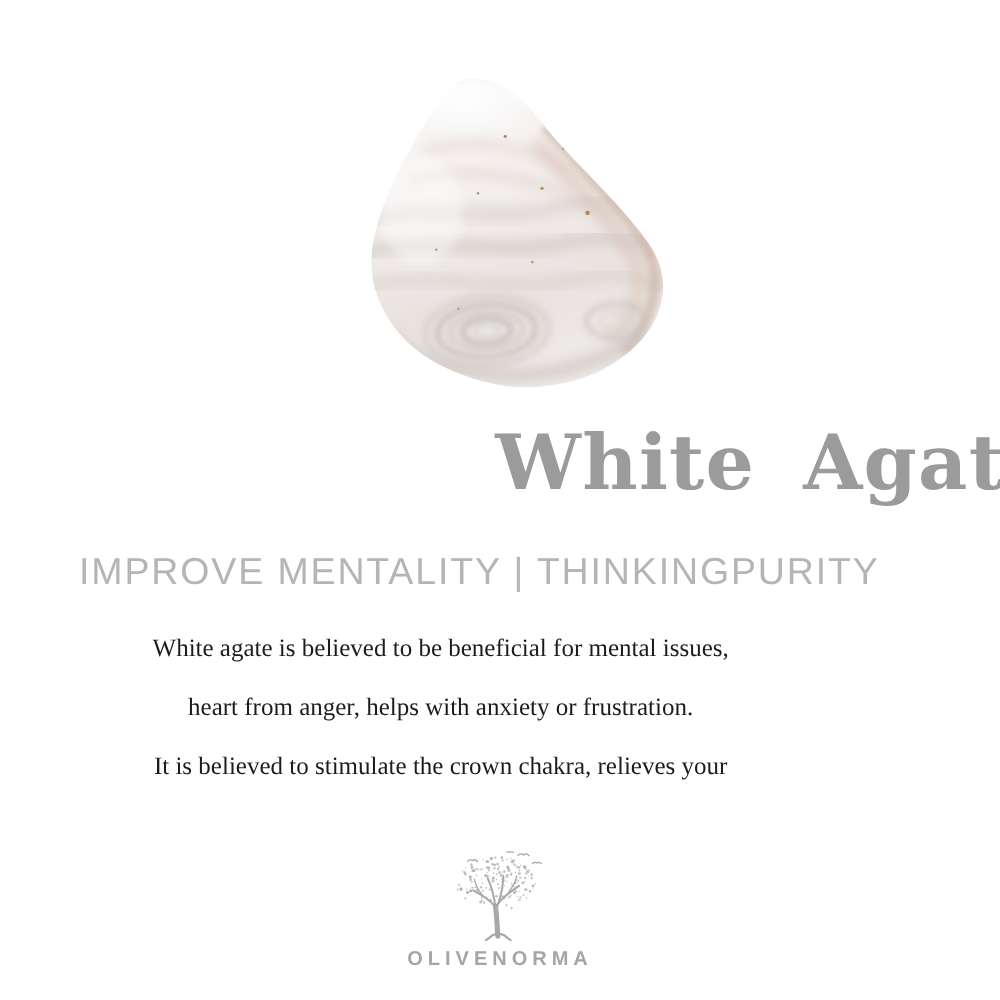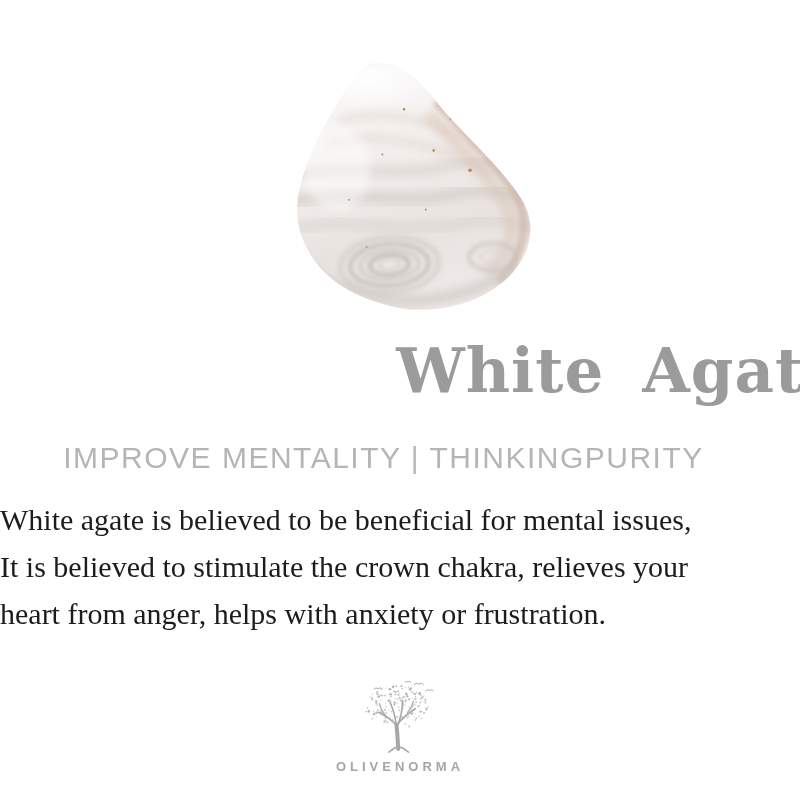--- a/index.html
+++ b/index.html
@@ -47,36 +47,37 @@
     text-align:center;
     font-family:"Liberation Sans", sans-serif;
     font-weight:400;
     font-size:30px;
     color:var(--subtitle-color);
     letter-spacing:1.5px;
   }
   .description{
     position:absolute;
     top:496px;left:0;width:705px;
+    text-align:center;
     font-family:"Liberation Serif", serif;
-    font-size:30px;
+    font-size:20px;
     line-height:47px;
     color:var(--body-text-color);
   }
   .brand{
     position:absolute;
     top:681px;left:0;width:800px;
     text-align:center;
   }
   .brand svg{display:block;margin:0 auto;width:98px;height:76px;}
   .brand-name{
     margin-top:2px;
     font-family:"Liberation Sans", sans-serif;
     font-weight:700;
-    font-size:13px;
+    font-size:16px;
     letter-spacing:4px;
     color:var(--brand-color);
   }
 </style>
 </head>
 <body>
 
 <div class="canvas">
 
   <figure class="stone-wrap">
@@ -157,22 +158,22 @@
       </g>
     </svg>
   </figure>
 
   <h1 class="title">White Agate</h1>
 
   <div class="subtitle">IMPROVE MENTALITY | THINKINGPURITY</div>
 
   <div class="description">
     <div>White agate is believed to be beneficial for mental issues,</div>
+    <div>heart from anger, helps with anxiety or frustration.</div>
     <div>It is believed to stimulate the crown chakra, relieves your</div>
-    <div>heart from anger, helps with anxiety or frustration.</div>
   </div>
 
   <div class="brand">
     <svg viewBox="0 0 100 85">
       <g stroke="#a9a6a6" stroke-width="1.8" fill="none" stroke-linecap="round">
         <path d="M48 76 C47.5 66 47 58 46 49" stroke-width="4.5"></path>
         <path d="M41 77 C45 73 52 73 56 77" stroke-width="2"></path>
         <path d="M41 77 L37.5 79.5"></path>
         <path d="M56 77 L59.5 79.5"></path>
         <path d="M46 50 C41 43 34 39 26 35"></path>

